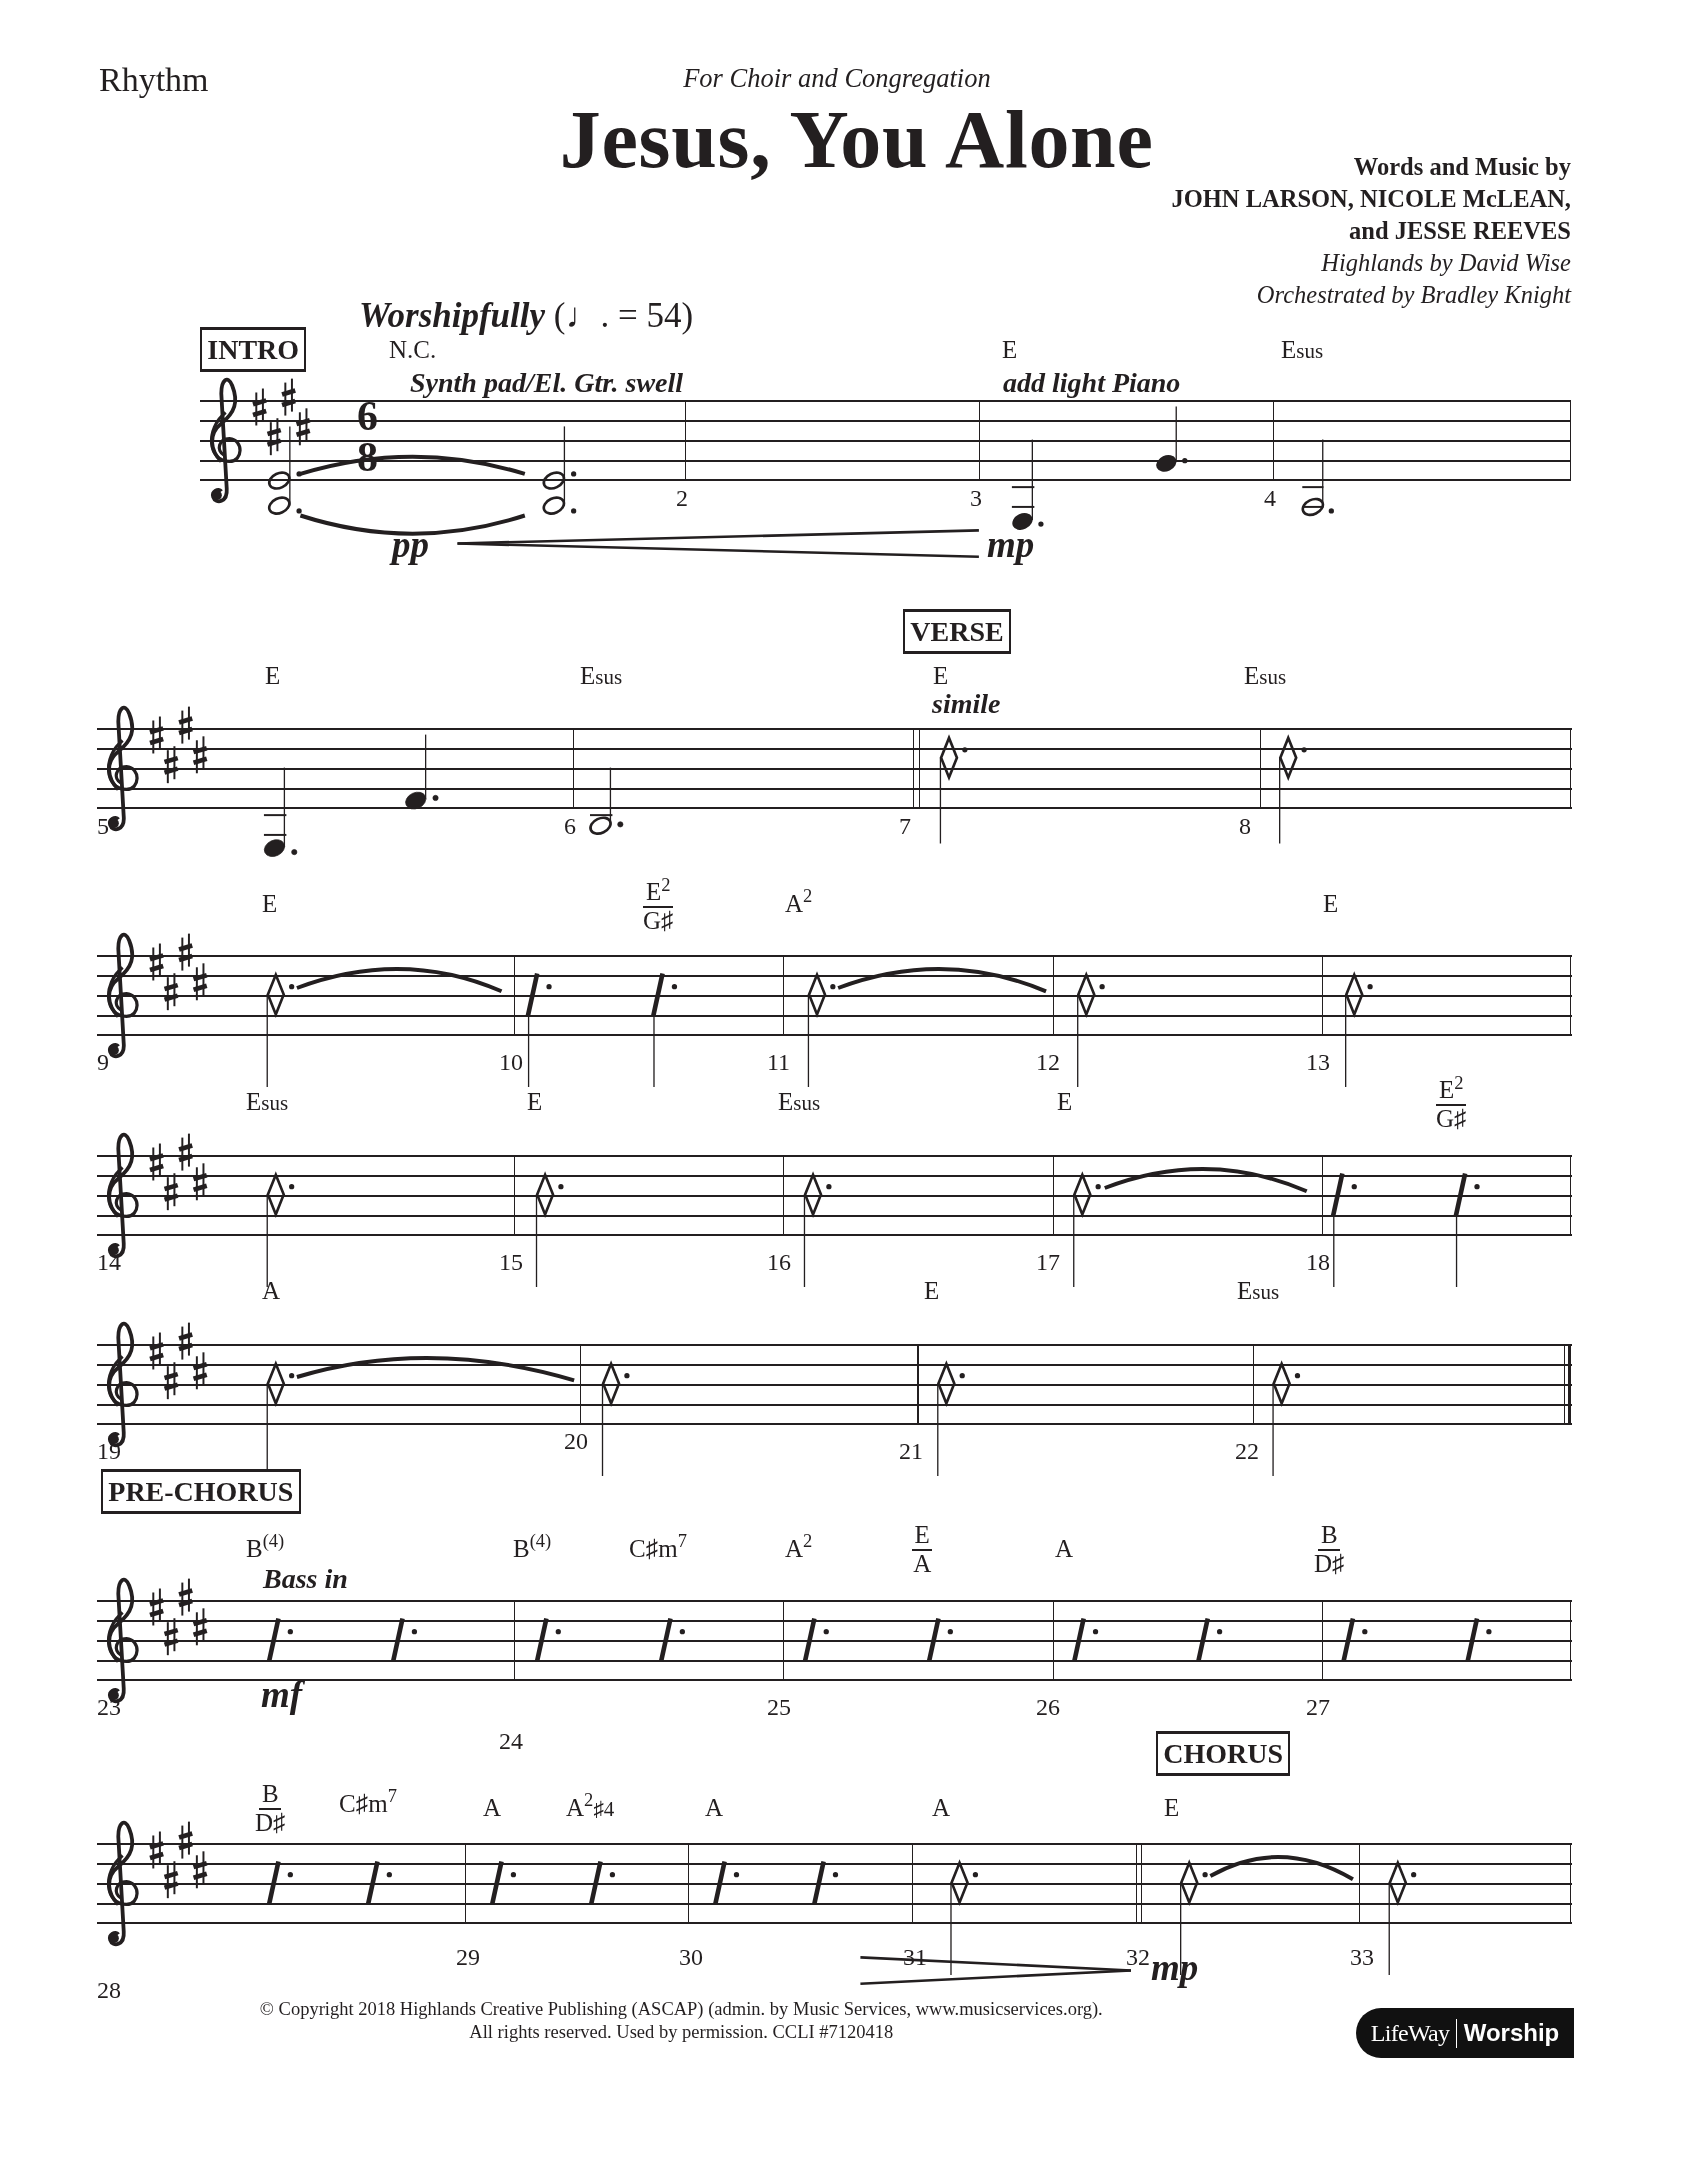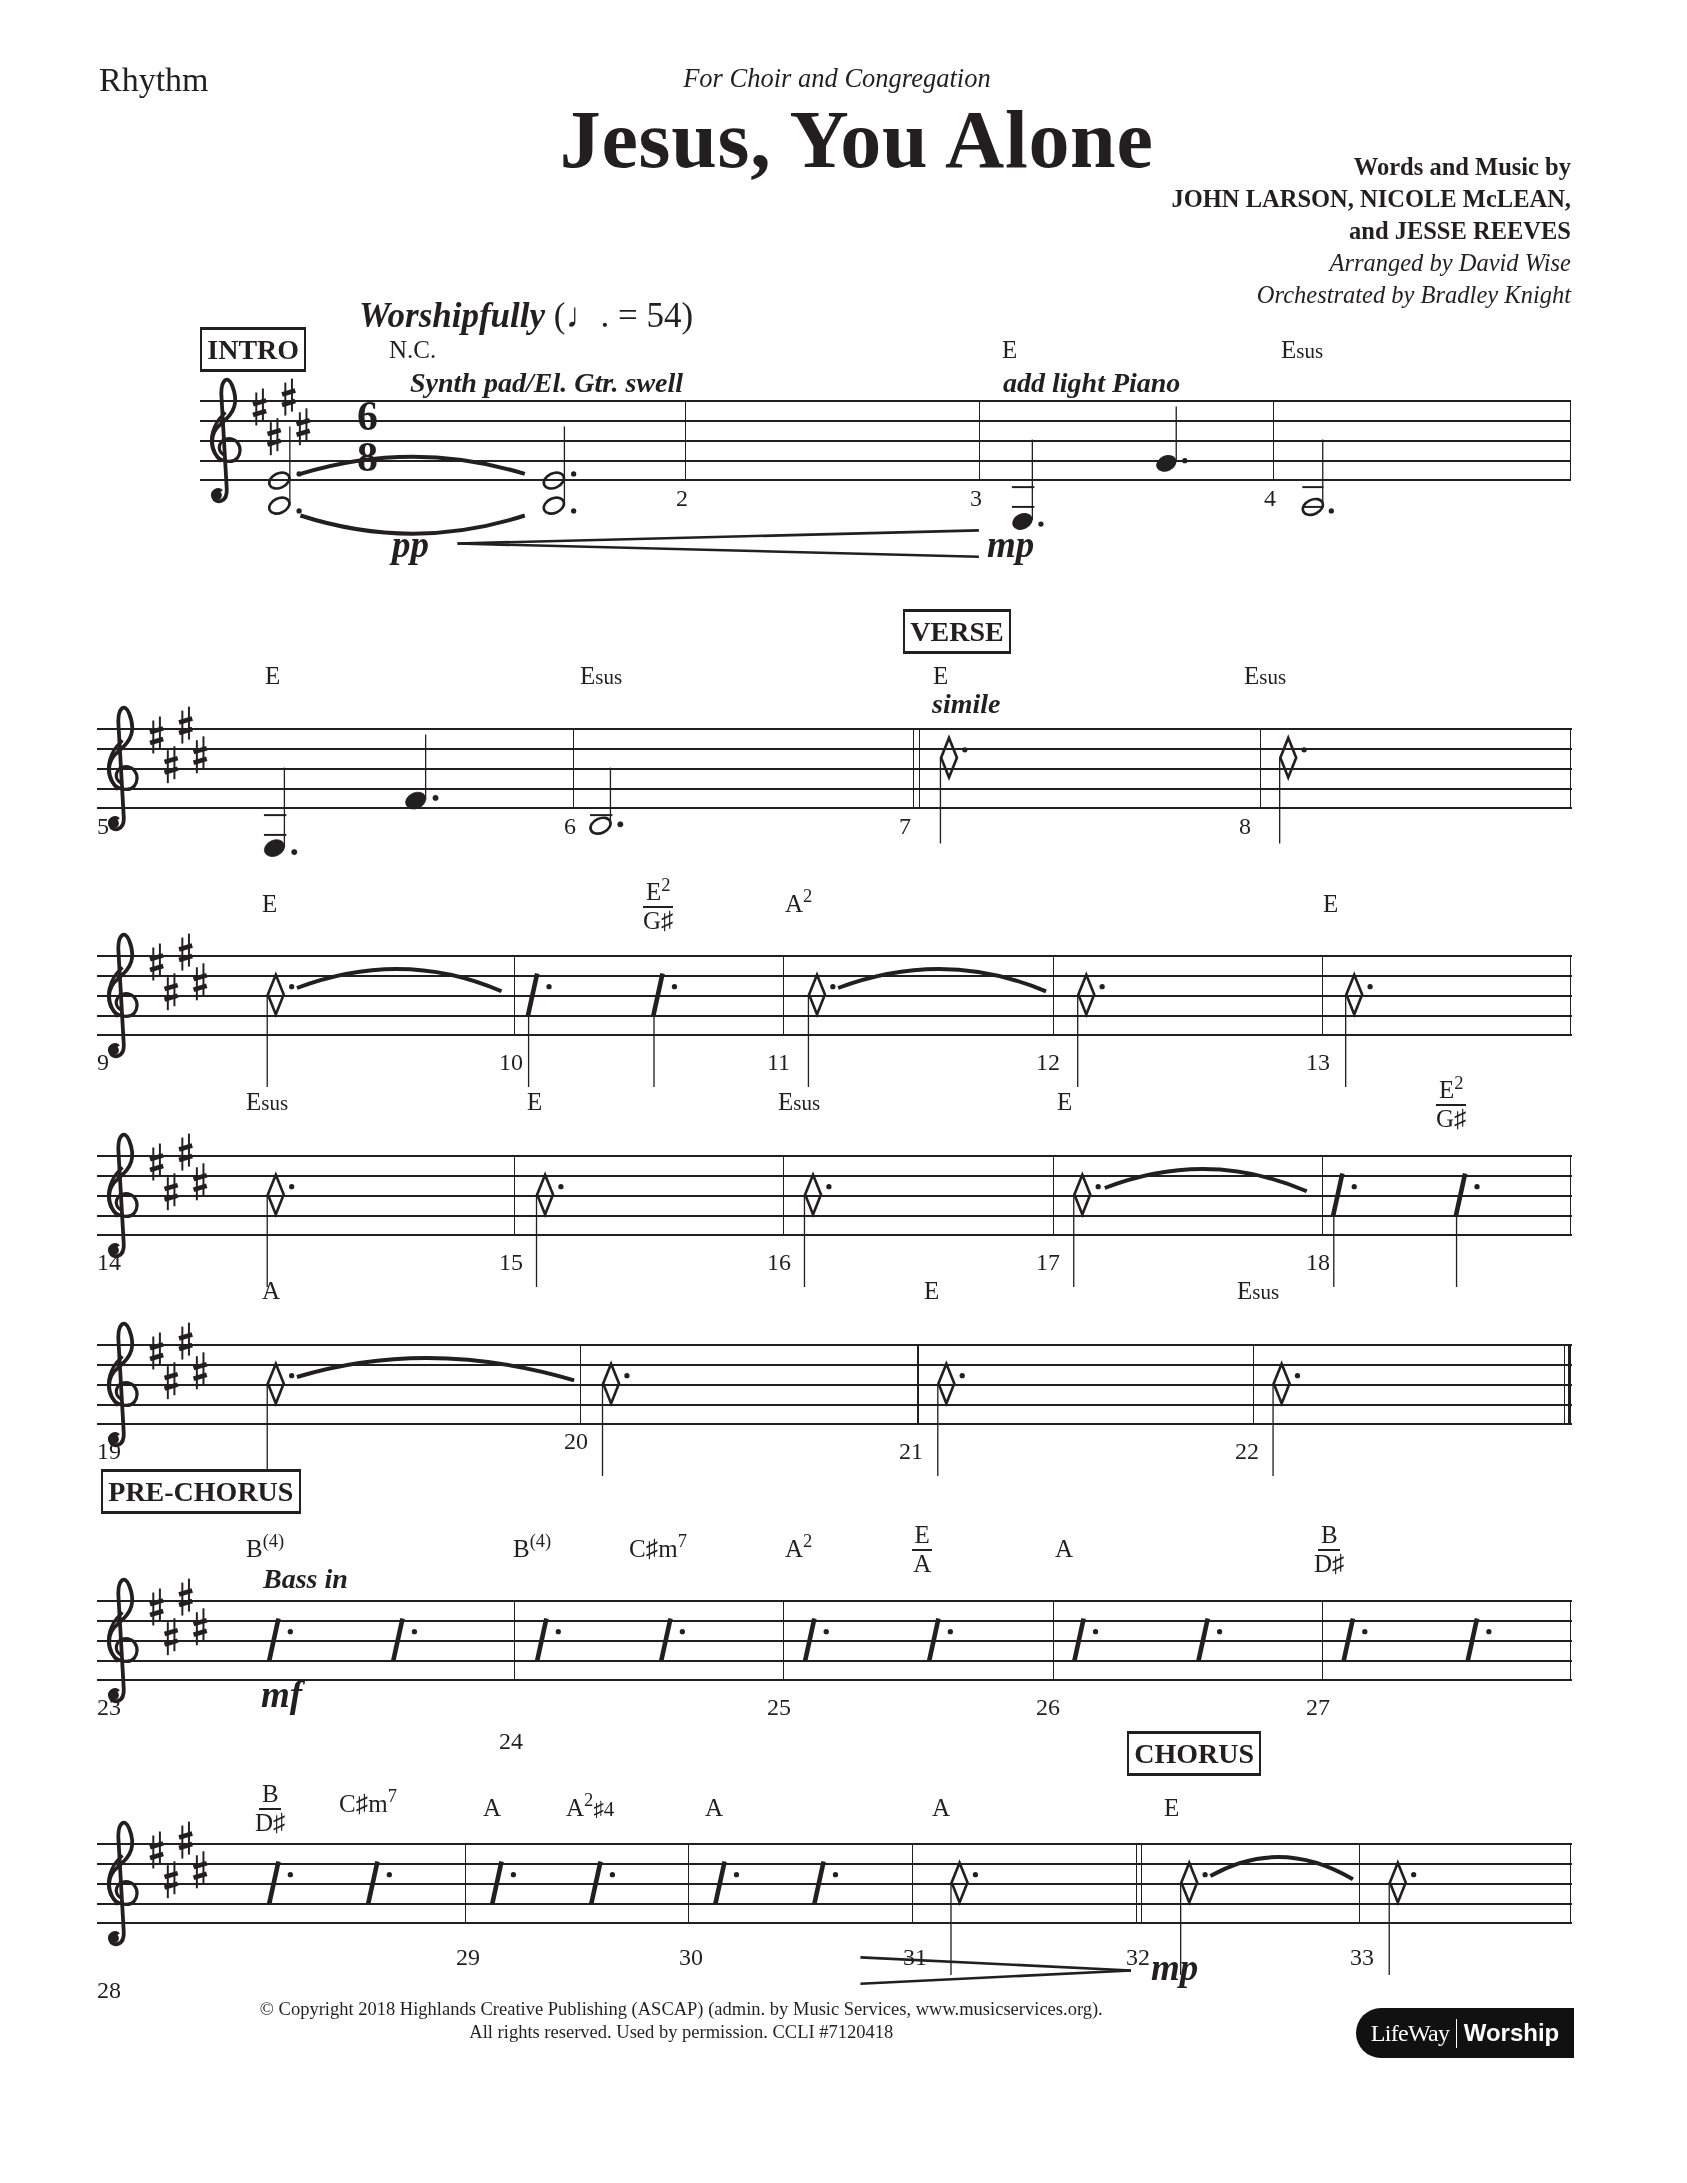--- a/index.html
+++ b/index.html
@@ -38,21 +38,21 @@
 </head>
 <body>
 
 <div class="abs serif part-name">Rhythm</div>
 <div class="abs serif subtitle">For Choir and Congregation</div>
 <div class="abs serif title">Jesus, You Alone</div>
 <div class="abs serif credits">
   <div class="b">Words and Music by</div>
   <div class="b">JOHN LARSON, NICOLE McLEAN,</div>
   <div class="b">and JESSE REEVES</div>
-  <div class="i">Arranged by David Wise</div>
+  <div class="i">Highlands by David Wise</div>
   <div class="i">Orchestrated by Bradley Knight</div>
 </div>
 
 <svg width="0" height="0" style="position:absolute">
   <defs>
     <g id="treble">
       <path d="M30 150 C 10 130, 5 100, 30 80 C 55 60, 62 40, 50 10 C 42 -10, 30 0, 30 25 L 40 200 C 42 225, 20 230, 15 215 C 12 205, 25 198, 30 205" fill="none" stroke="#231f20" stroke-width="7"></path>
       <path d="M38 60 C 0 90, 5 150, 45 150 C 70 150, 72 110, 45 108 C 25 108, 20 130, 35 138" fill="none" stroke="#231f20" stroke-width="6"></path>
       <circle cx="22" cy="212" r="9" fill="#231f20"></circle>
     </g>
@@ -383,21 +383,21 @@
       <use href="#slash" x="2074" y="60"></use>
   </svg>
   <div class="abs mnum serif" style="left:0; top:94px;">23</div>
   <div class="abs mnum serif" style="left:402px; top:94px;margin-top:34px;">24</div>
   <div class="abs mnum serif" style="left:670px; top:94px;">25</div>
   <div class="abs mnum serif" style="left:939px; top:94px;">26</div>
   <div class="abs mnum serif" style="left:1209px; top:94px;">27</div>
 </div>
 <div class="abs serif dyn" style="left:261px; top:1673px;">mf</div>
 
-<div class="abs serif rehearsal" style="left:1127px; top:1731px;">CHORUS</div>
+<div class="abs serif rehearsal" style="left:1156px; top:1731px;">CHORUS</div>
 <div class="abs serif slash-chord" style="left:255px; top:1781px;">
   <span class="num">B</span>
   <span>D♯</span>
 </div>
 <div class="abs serif chord" style="left:339px; top:1790px;"><span>C♯m</span><sup>7</sup></div>
 <div class="abs serif chord" style="left:483px; top:1794px;">A</div>
 <div class="abs serif chord" style="left:566px; top:1794px;"><span>A</span><sup>2</sup><span style="font-size:21px">♯4</span></div>
 <div class="abs serif chord" style="left:705px; top:1794px;">A</div>
 <div class="abs serif chord" style="left:932px; top:1794px;">A</div>
 <div class="abs serif chord" style="left:1164px; top:1794px;">E</div>

